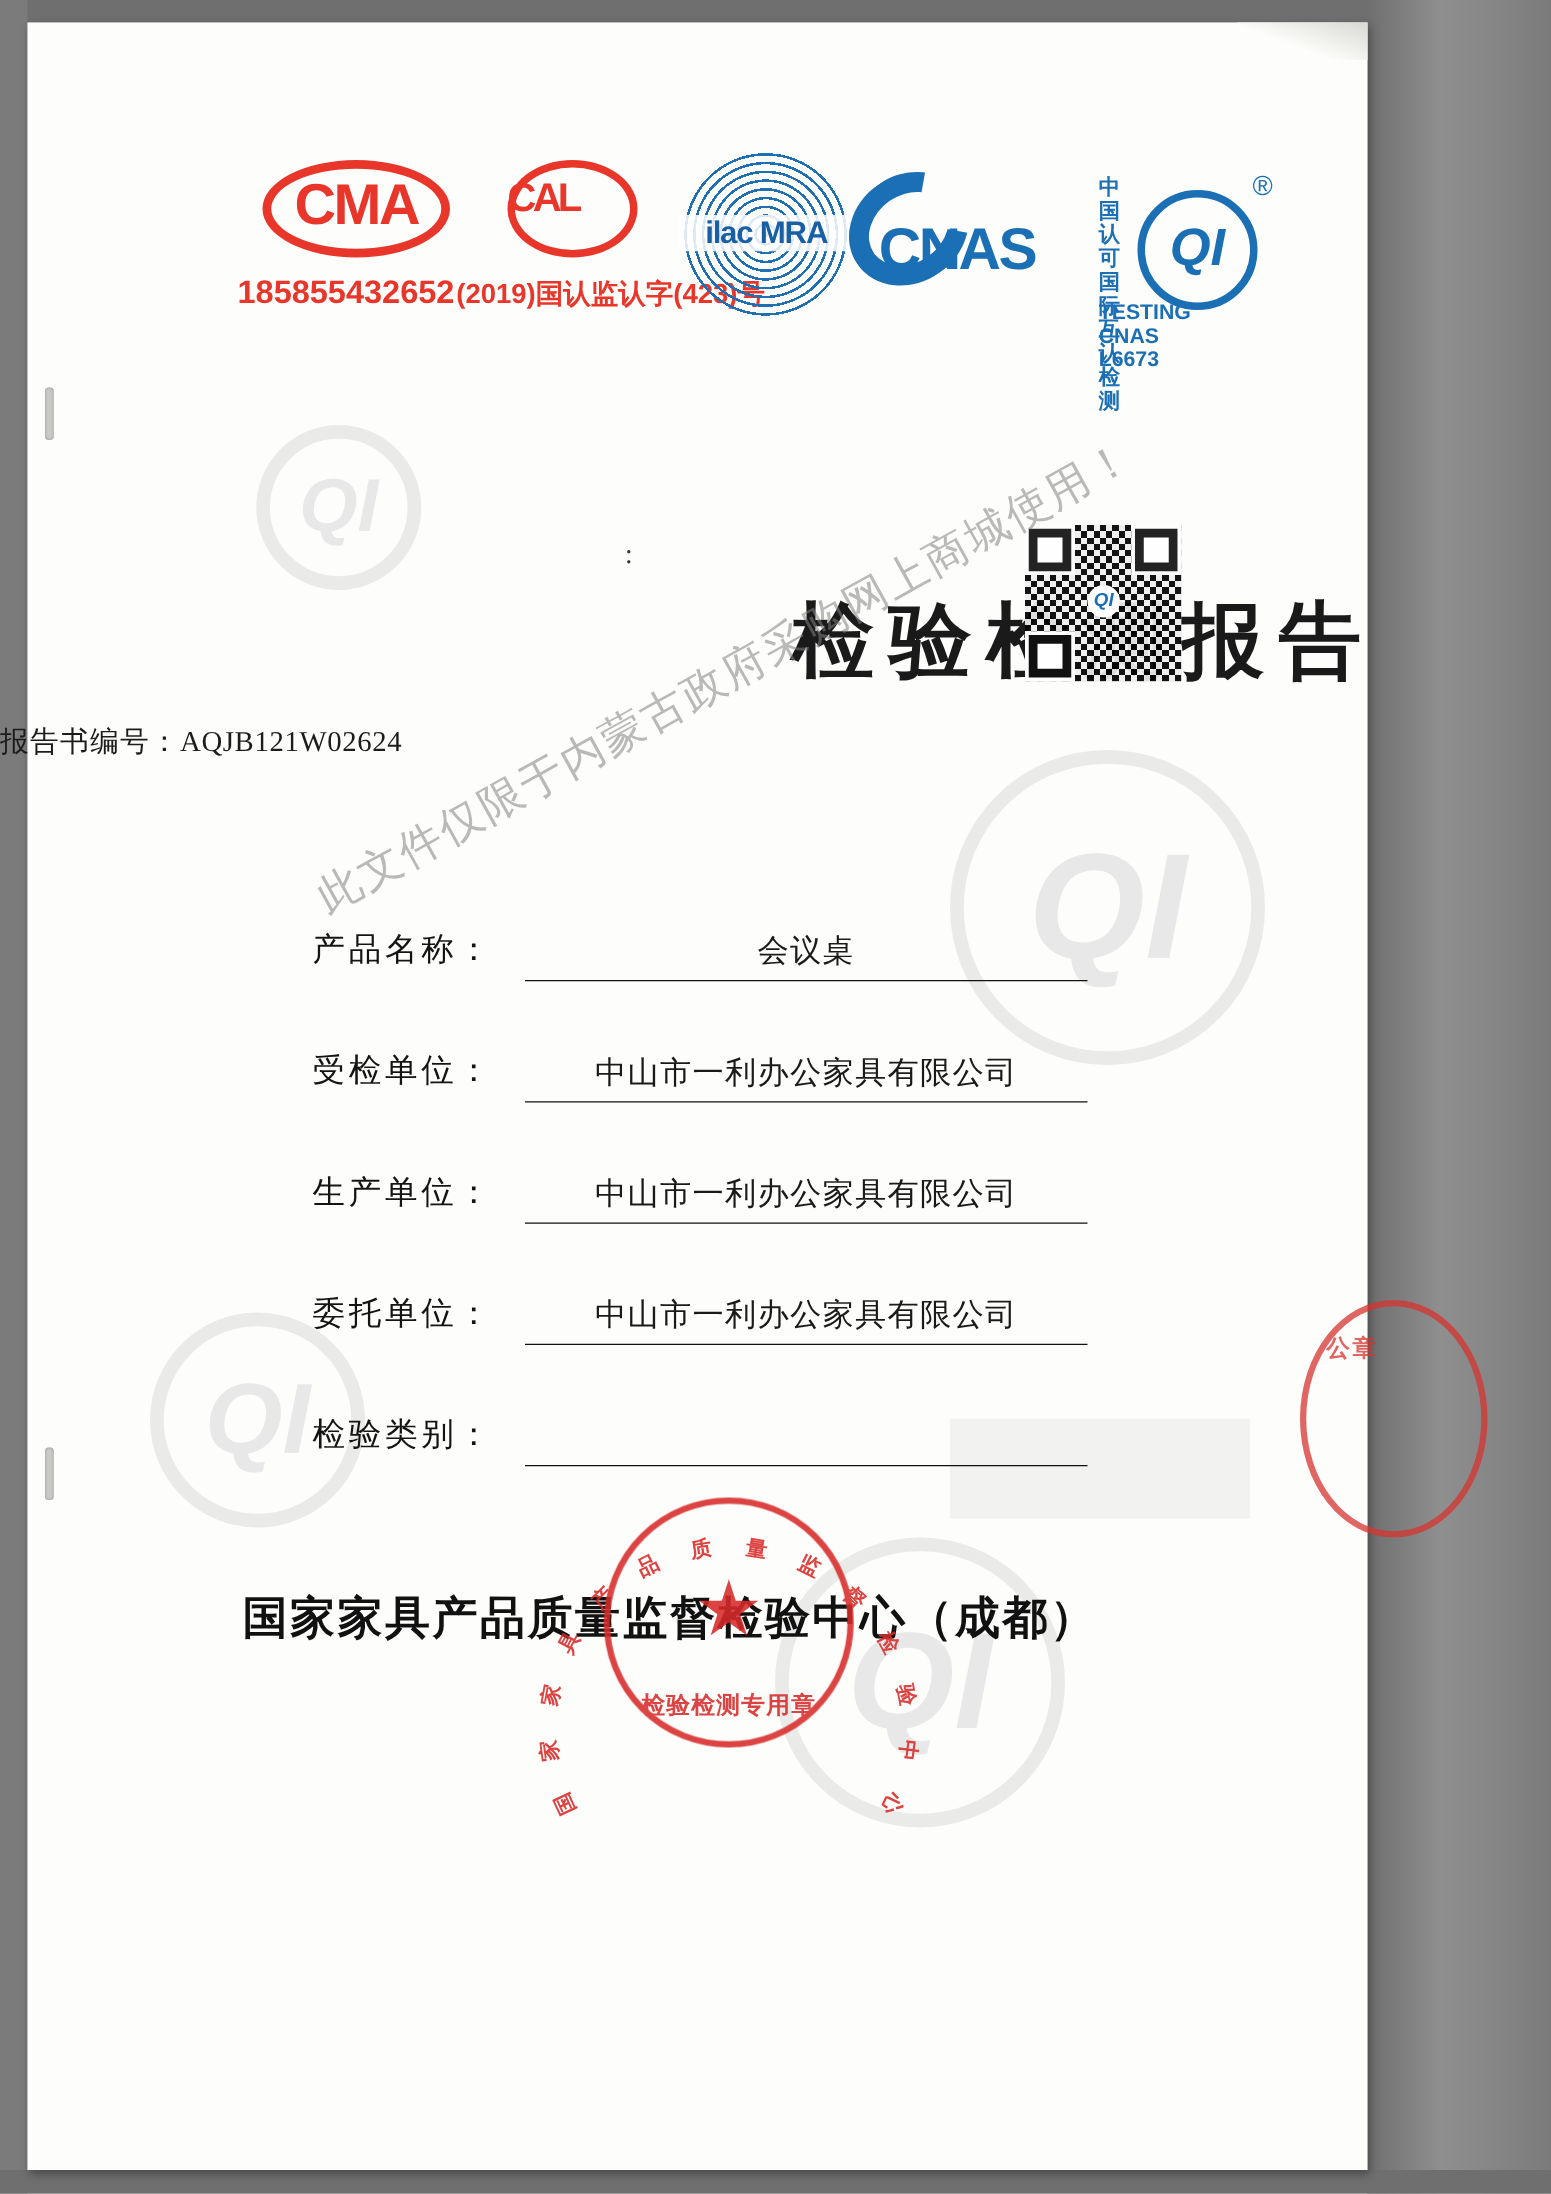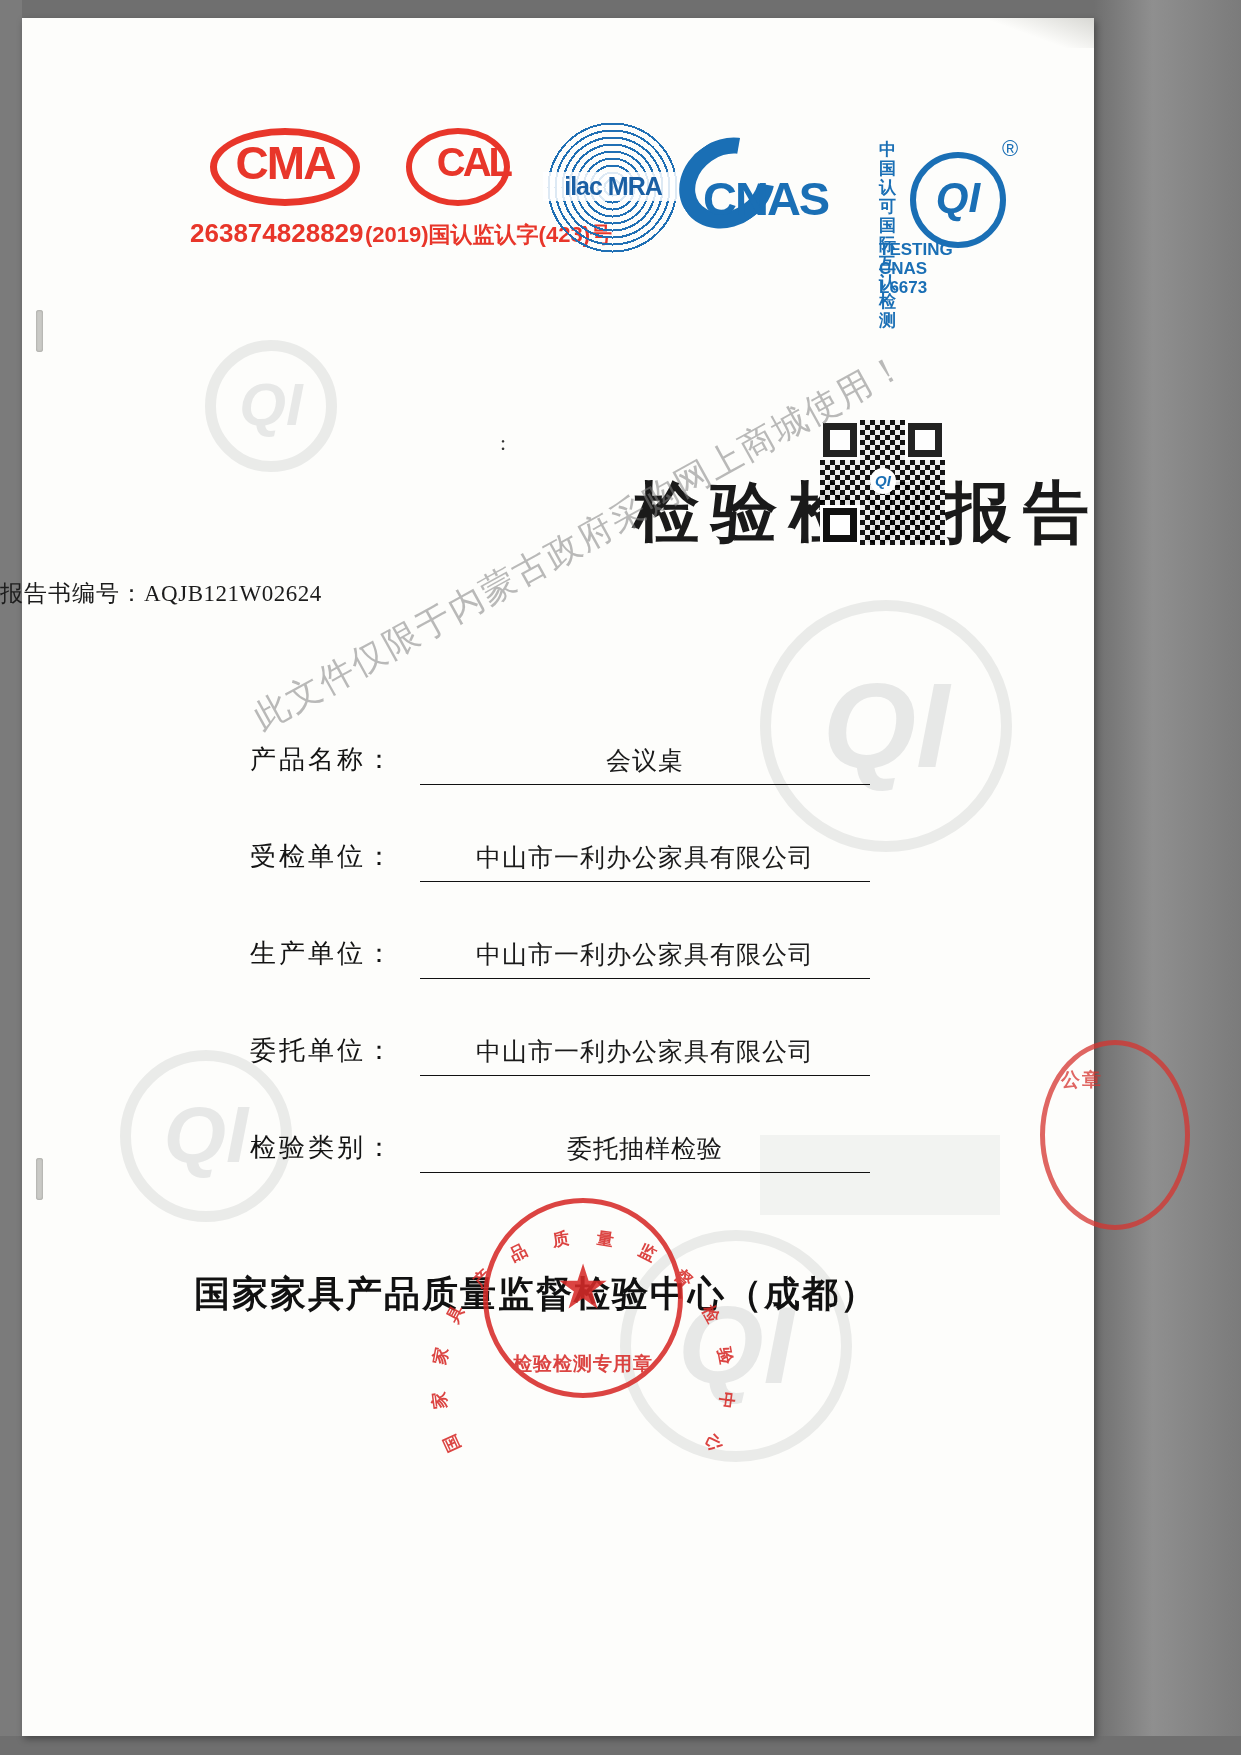--- a/index.html
+++ b/index.html
@@ -126,24 +126,24 @@
     left: 0; top: 0;
     width: 104px; height: 78px;
     border: 6px solid #e8362a;
     border-radius: 50%;
     box-sizing: border-box;
   }
   .cal-text {
     position: absolute;
     left: 0; top: 12px;
     width: 104px;
-    text-align: right;
-    font-family: "Liberation Sans", sans-serif;
-    font-weight: bold;
-    font-size: 40px;
+    text-align: left;
+    font-family: "Liberation Sans", sans-serif;
+    font-weight: bold;
+    font-size: 32px;
     color: #e8362a;
     letter-spacing: -3px;
   }
   .cal-num {
     position: absolute;
     left: 155px;
     top: 100px;
     font-family: "Liberation Sans", sans-serif;
     font-weight: bold;
     font-size: 22px;
@@ -519,21 +519,21 @@
   <div class="wm-block"></div>
   <div class="wm-qi wm3">QI</div>
   <div class="wm-qi wm4">QI</div>
 
   <div class="logo-row">
 
     <div class="cma">
       <div class="cma-ellipse"></div>
       <div class="cma-text">CMA</div>
     </div>
-    <div class="cma-num">263874828829</div>
+    <div class="cma-num">185855432652</div>
 
     <div class="cal">
       <div class="cal-ellipse"></div>
       <div class="cal-text">CAL</div>
     </div>
     <div class="cal-num">(2019)国认监认字(423)号</div>
 
     <div class="ilac">
       <div class="ilac-rings"></div>
       <div class="ilac-label">ilac MRA</div>
@@ -587,21 +587,20 @@
     </div>
 
     <div class="field-row">
       <div class="field-label">委托单位：</div>
       <div class="field-value">中山市一利办公家具有限公司</div>
       <div class="field-line"></div>
     </div>
 
     <div class="field-row">
       <div class="field-label">检验类别：</div>
-      <div class="field-value">委托抽样检验</div>
       <div class="field-line"></div>
     </div>
   </div>
 
   <div class="wm-diag">此文件仅限于内蒙古政府采购网上商城使用！</div>
 
   <div class="org">国家家具产品质量监督检验中心（成都）</div>
 
   <div class="stamp-side">
     <div class="stamp-side-text">公章</div>

